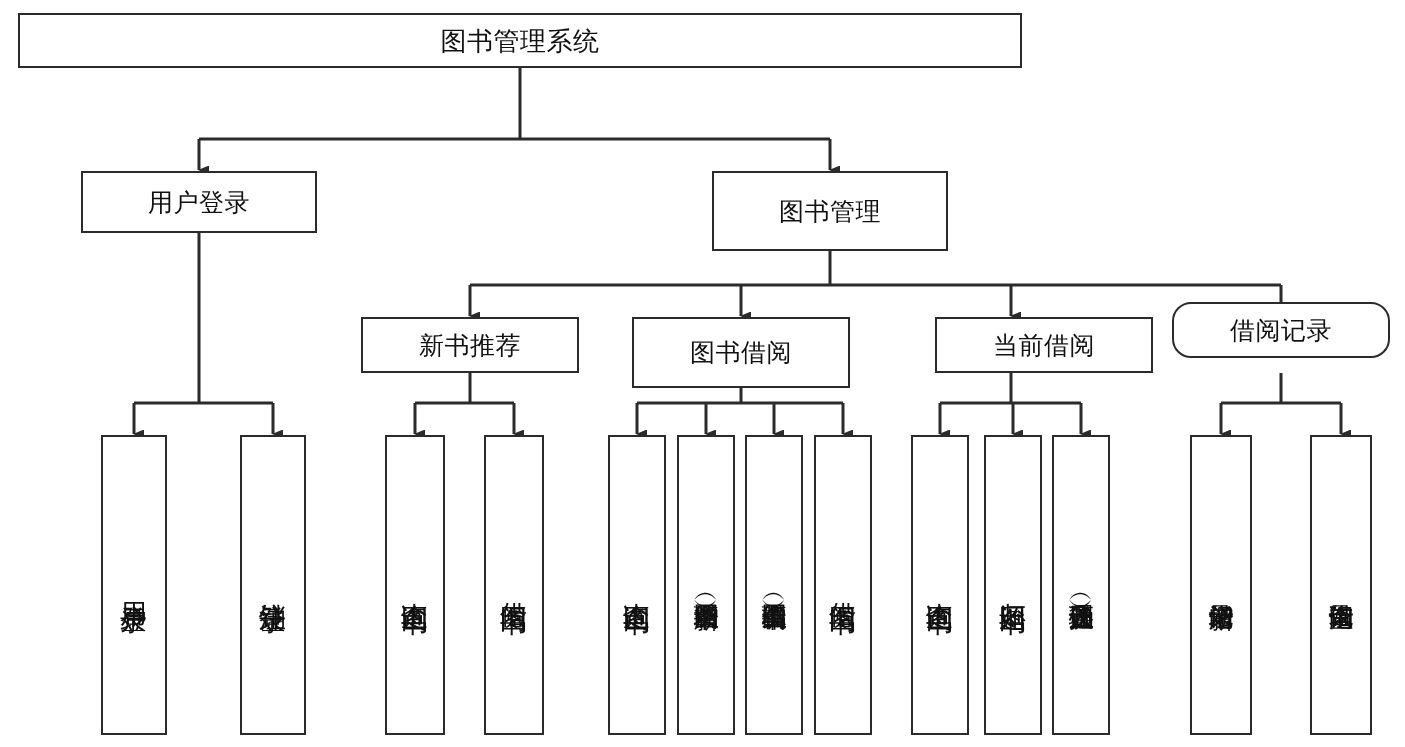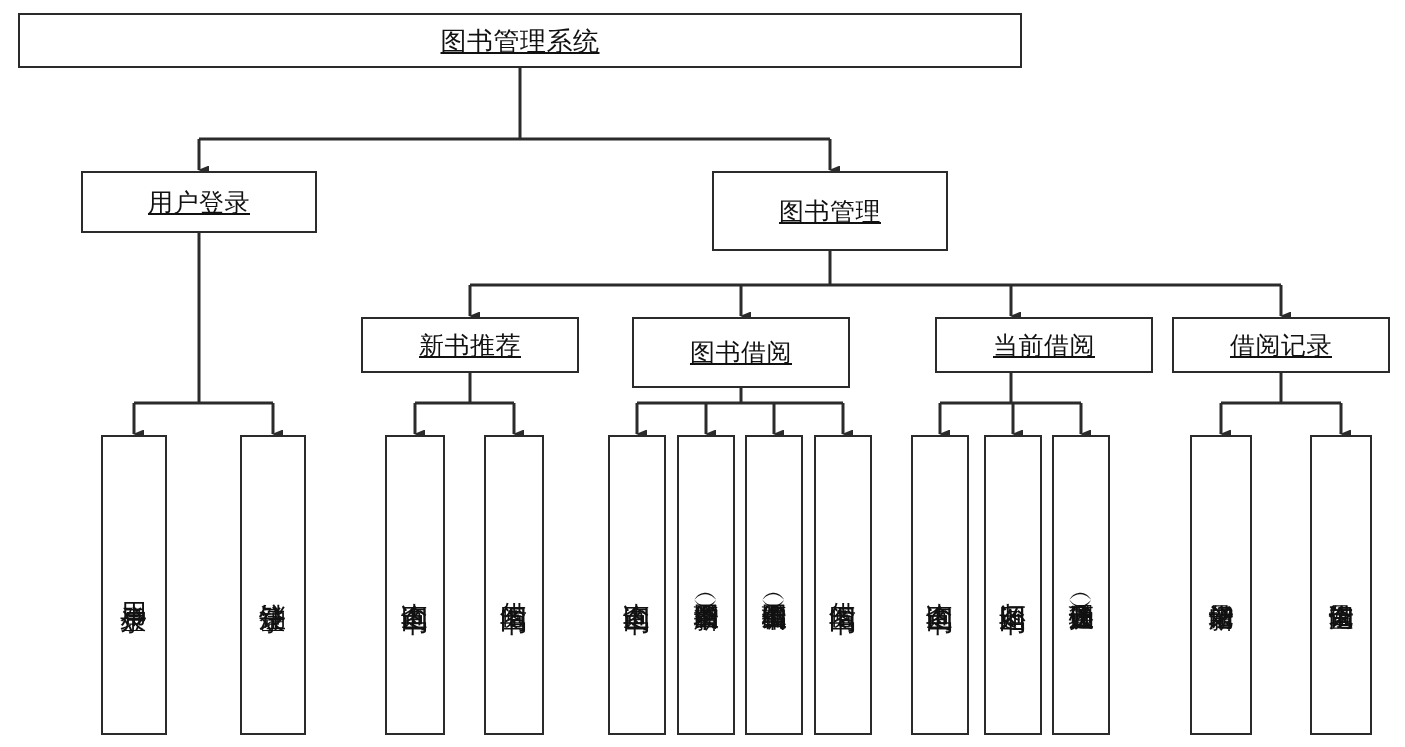--- a/index.html
+++ b/index.html
@@ -39,21 +39,20 @@
   .node-label {
     color: #111111;
     text-align: center;
     line-height: 1.0;
     white-space: nowrap;
   }
   
   .node.horiz .node-label {
     font-size: 25px;
     letter-spacing: 0.5px;
-    text-decoration: underline;
   }
   .node.root .node-label {
     font-size: 26px;
   }
   
   .node.vert {
     align-items: center;
     justify-content: center;
   }
   .node.vert .node-label {
@@ -140,21 +139,21 @@
       </div>
       <div class="node horiz" style="left: 361px; top: 317px; width: 218px; height: 56px; align-items: center;">
         <span class="node-label">新书推荐</span>
       </div>
       <div class="node horiz" style="left: 632px; top: 317px; width: 218px; height: 71px;">
         <span class="node-label">图书借阅</span>
       </div>
       <div class="node horiz" style="left: 902px; top: 317px; width: 218px; height: 56px; margin-left: 33px;">
         <span class="node-label">当前借阅</span>
       </div>
-      <div class="node horiz" style="left: 1172px; top: 317px; width: 218px; height: 56px;">
+      <div class="node horiz" style="left: 1172px; top: 302px; width: 218px; height: 56px; border-radius: 19px;">
         <span class="node-label">借阅记录</span>
       </div>
       <div class="node vert" style="left: 101px; top: 435px; width: 66px; height: 300px;">
         <span class="node-label">用户登录</span>
       </div>
       <div class="node vert" style="left: 240px; top: 435px; width: 66px; height: 300px;">
         <span class="node-label">注销登录</span>
       </div>
       <div class="node vert" style="left: 385px; top: 435px; width: 60px; height: 300px;">
         <span class="node-label">查询图书</span>

